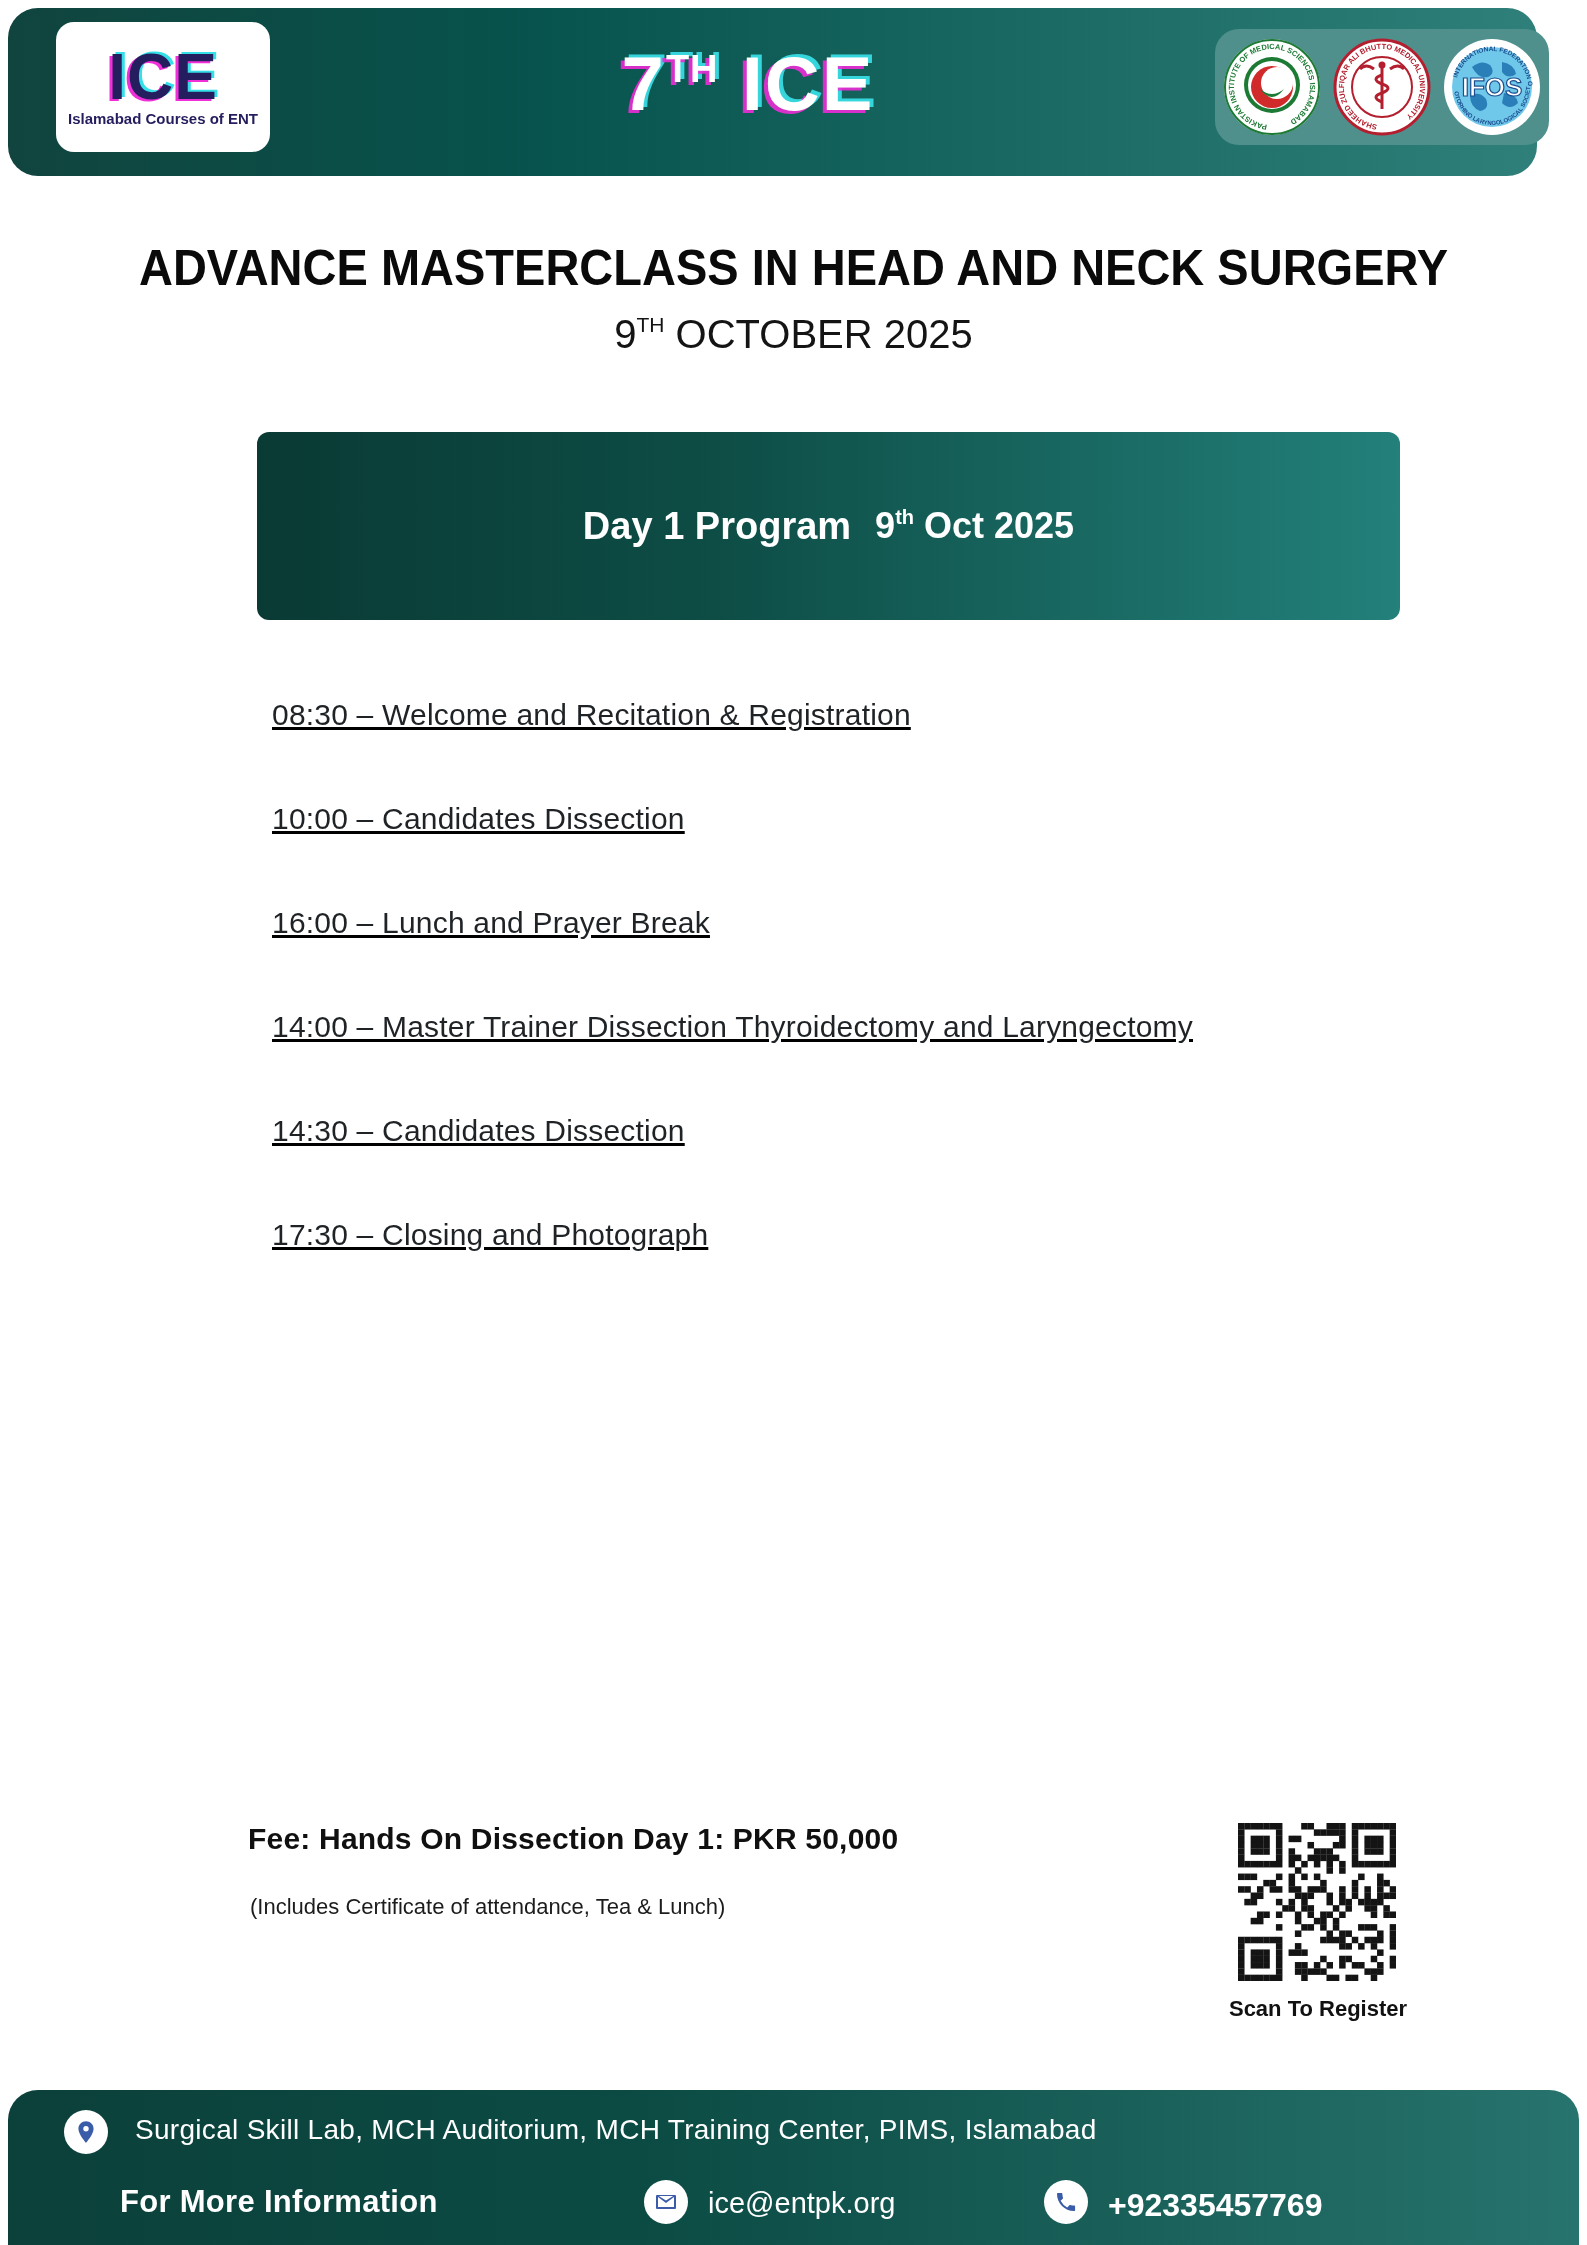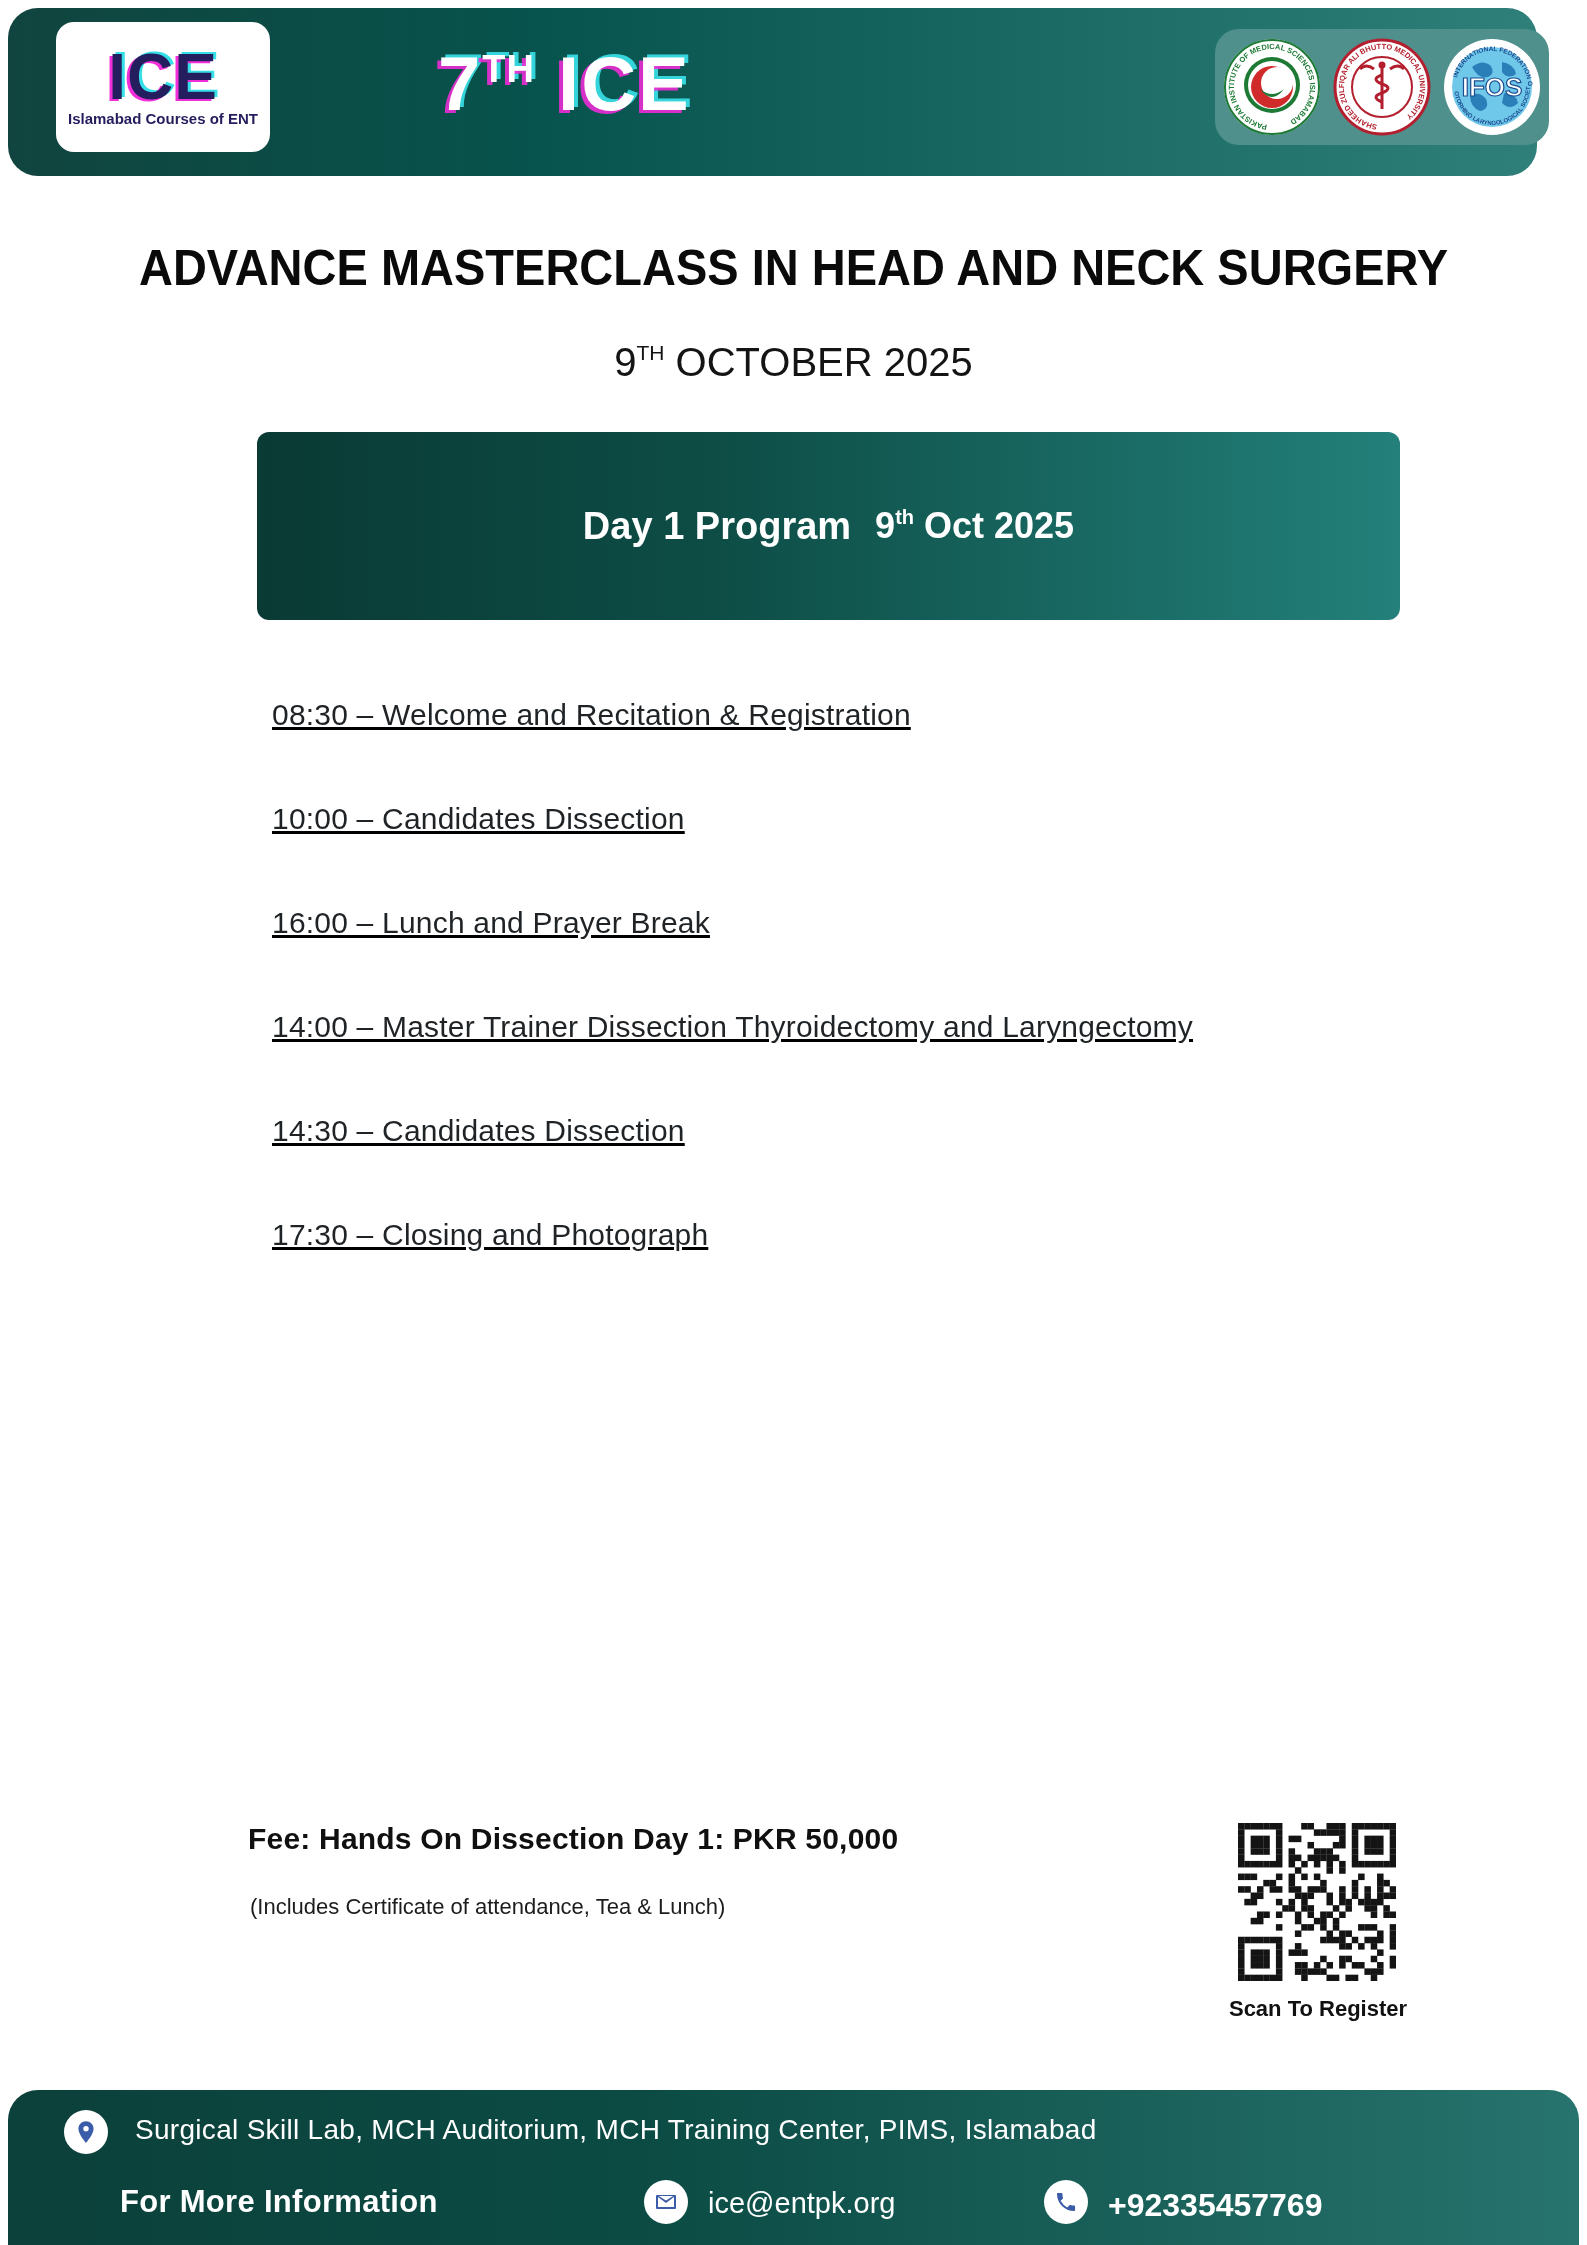--- a/index.html
+++ b/index.html
@@ -19,21 +19,21 @@
     background:#ffffff; border-radius:18px;
     display:flex; flex-direction:column; align-items:center; justify-content:center;
   }
   .ice-acronym{
     font-size:64px; font-weight:900; line-height:0.95; color:#241d5e; letter-spacing:1px;
     text-shadow:-3px 2px 0 #f02fd8, 3px -2px 0 #35dfe8;
   }
   .ice-tagline{ font-size:15px; font-weight:700; color:#241d5e; margin-top:3px; }
 
   .header-title{
-    position:absolute; left:430px; top:38px; width:620px; text-align:left;
+    position:absolute; left:430px; top:38px; width:620px; text-align:center;
     color:#ffffff; font-weight:900; font-size:76px; letter-spacing:2px; line-height:1;
     text-shadow:-4px 3px 0 rgba(236,44,214,0.9), 4px -3px 0 rgba(58,226,234,0.9);
     white-space:nowrap;
   }
   .header-title sup{ font-size:38px; vertical-align:28px; letter-spacing:1px; }
 
   .logos-panel{
     position:absolute; left:1207px; top:21px; width:334px; height:116px;
     background:#4f908d; border-radius:24px;
     display:flex; align-items:center; justify-content:center; gap:10px;
@@ -41,21 +41,21 @@
   .seal{ width:100px; height:100px; }
 
   
   .event-title{
     position:absolute; left:0; top:240px; width:100%;
     text-align:center; font-size:47px; font-weight:900; color:#0a0a0a;
     letter-spacing:0px; transform:scaleY(1.08);
   }
   .event-date{
     position:absolute; left:0; top:312px; width:100%;
-    text-align:center; font-size:40px; font-weight:400; color:#141414;margin-top:28px;
+    text-align:center; font-size:40px; font-weight:400; color:#141414;
   }
   .event-date sup{ font-size:21px; vertical-align:16px; }
 
   
   .program-box{
     position:absolute; left:257px; top:432px; width:1143px; height:188px;
     border-radius:12px;
     background:linear-gradient(90deg,#0a3a34 0%, #0d4d46 40%, #23807a 100%);
     display:flex; align-items:center; justify-content:center; gap:24px;
     color:#ffffff; font-weight:700;

